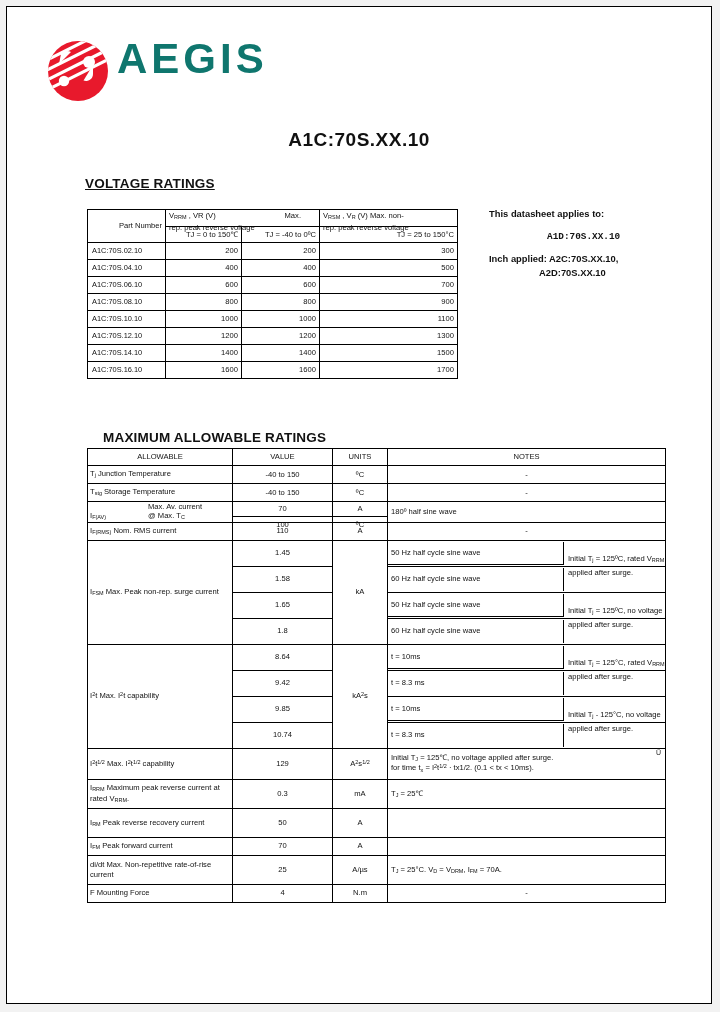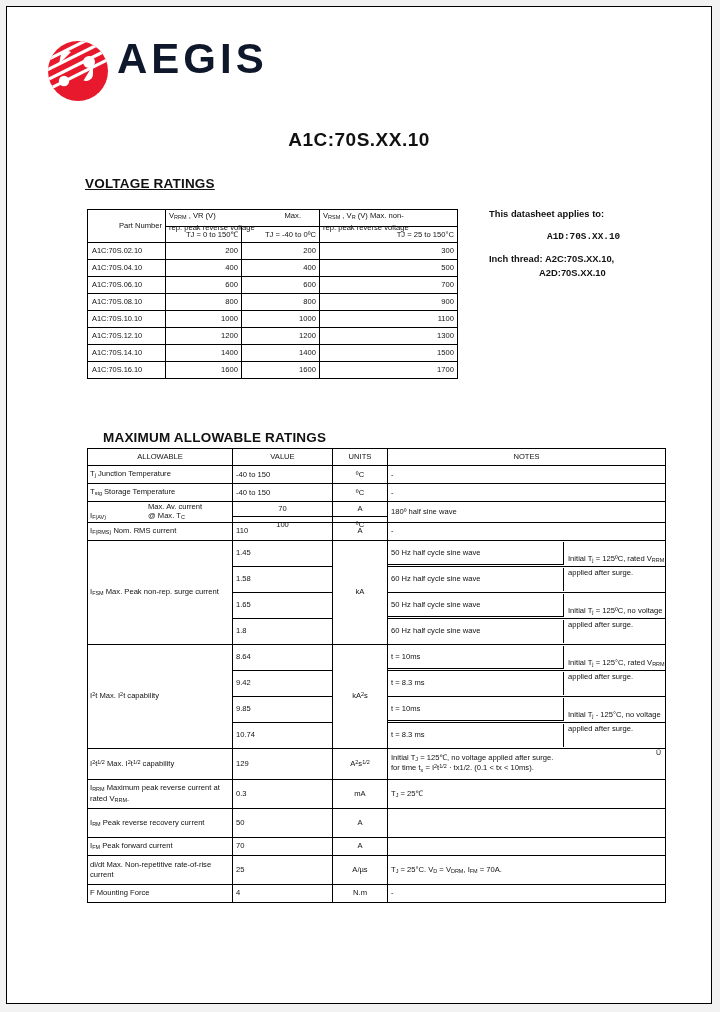--- a/index.html
+++ b/index.html
@@ -22,21 +22,21 @@
 
   
   .header{position:absolute;left:0;top:0;width:100%;height:110px;}
   .logo-mark{
     position:absolute;left:40px;top:33px;width:62px;height:62px;
   }
   .logo-text{
     position:absolute;left:110px;top:30px;width:300px;
   }
   .logo-aegis{
-    font-size:42px;font-weight:bold;color:#0f172a;
+    font-size:42px;font-weight:bold;color:#0f766e;
     letter-spacing:4px;line-height:44px;
     font-family:"Liberation Sans", sans-serif;
   }
   .logo-sub{
     font-size:13px;color:#7b96d4;letter-spacing:0.6px;
     margin-top:2px;font-family:"Liberation Sans", sans-serif;
   }
   .doc-title{
     position:absolute;left:0;top:122px;width:100%;
     text-align:center;font-size:19px;font-weight:bold;
@@ -84,21 +84,21 @@
   }
   .applies .gap{height:9px;}
   .applies .ind{padding-left:58px;font-family:Liberation Mono, monospace;}
   .applies .ind2{padding-left:50px;}
 
   
   #mtab{left:80px;top:441px;width:578px;}
   #mtab td{height:15px;font-size:7.6px;}
   #mtab .hrow td{height:14px;text-align:center;}
   #mtab .pcell{text-align:left;padding-left:2px;}
-  #mtab .vcell{text-align:left;}
+  #mtab .vcell{text-align:center;}
   #mtab .ucell{text-align:center;}
   #mtab .ncell{text-align:left;padding-left:3px;}
   .split{position:relative;height:30px;padding:0 !important;}
   .split .top{
     position:absolute;left:0;top:0;width:100%;height:15px;
     border-bottom:1px solid #000;box-sizing:border-box;
     display:flex;align-items:center;justify-content:center;
   }
   .split .bot{
     position:absolute;left:0;top:15px;width:100%;height:15px;
@@ -231,21 +231,21 @@
         <td class="ctr">1700</td>
       </tr>
     </tbody>
   </table>
 
   <div class="applies">
     <div>This datasheet applies  to:</div>
     <div class="gap"></div>
     <div class="ind">A1D:70S.XX.10</div>
     <div class="gap"></div>
-    <div>Inch thread: A2C:70S.XX.10,</div>
+    <div>Inch applied: A2C:70S.XX.10,</div>
     <div class="ind2">A2D:70S.XX.10</div>
   </div>
 
   <div class="sect-h" id="mar-head">MAXIMUM ALLOWABLE RATINGS</div>
 
   <table class="dt" id="mtab">
     <colgroup>
       <col style="width:145px">
         <col style="width:100px">
         <col style="width:55px">

